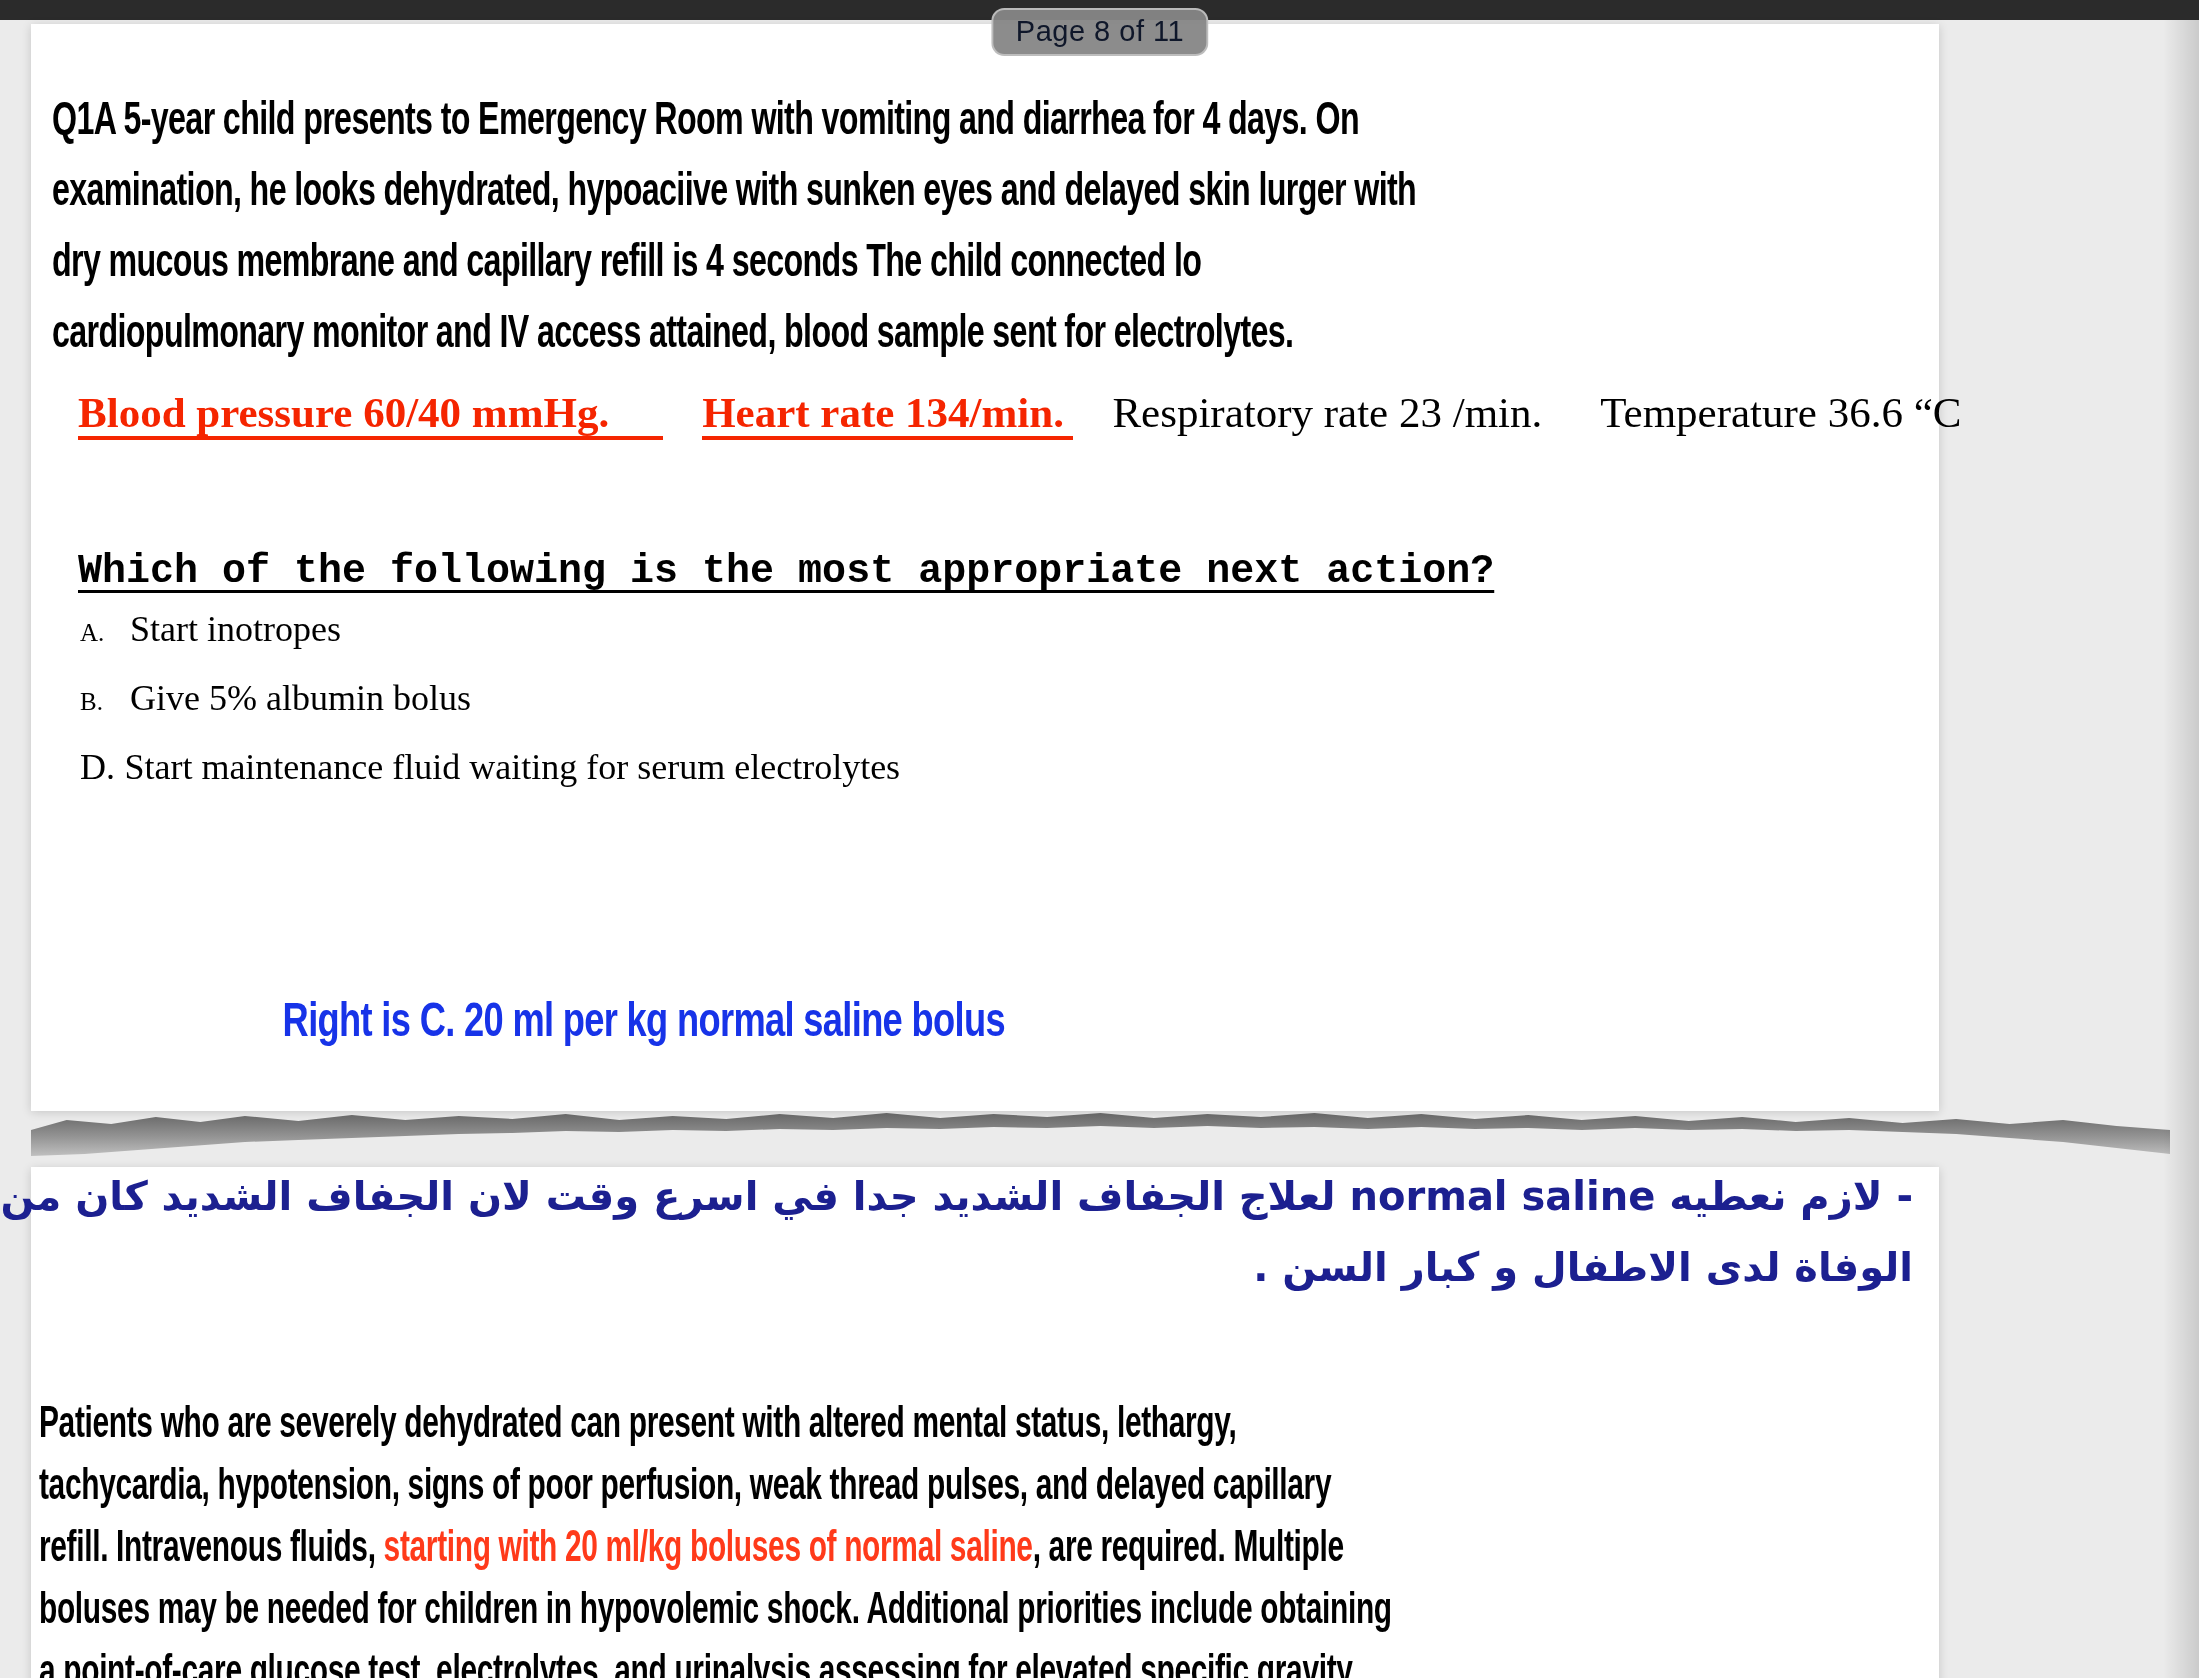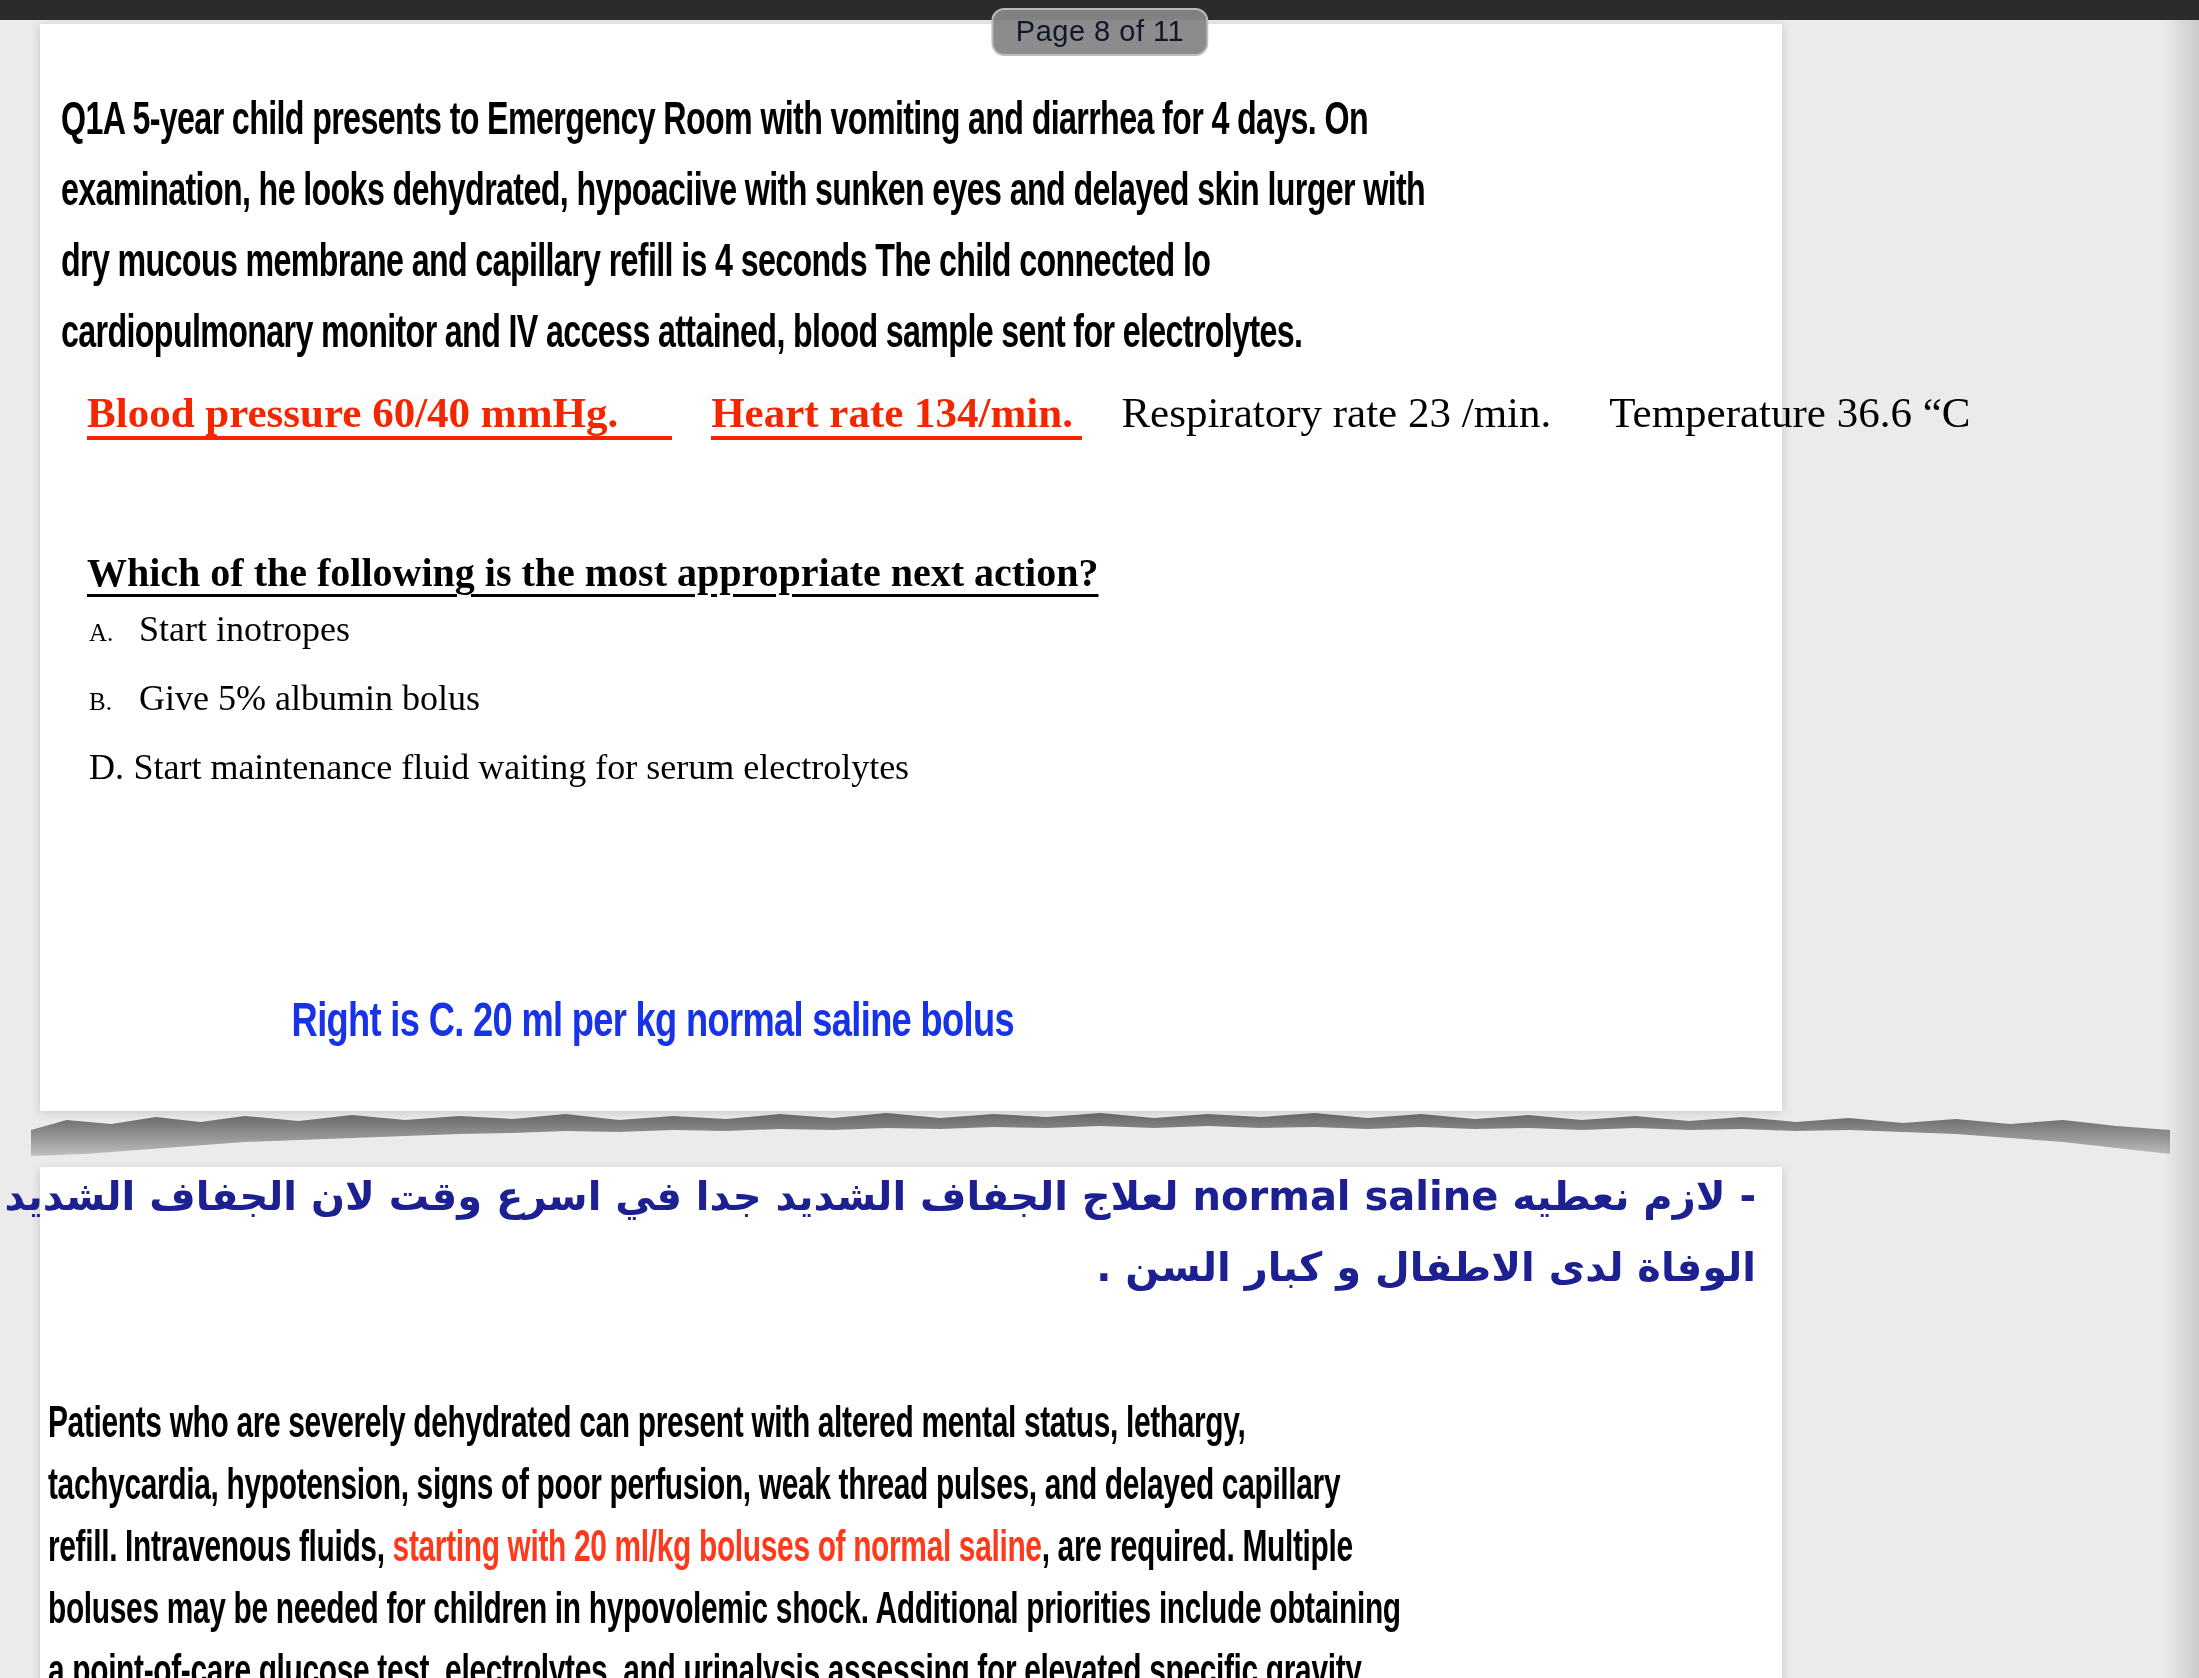--- a/index.html
+++ b/index.html
@@ -8,21 +8,21 @@
     background:#ebebeb; font-family:"Liberation Sans", sans-serif;
   }
   .topbar { position:absolute; left:0; top:0; width:2200px; height:19.7px; background:#2b2b2b; }
   .page-badge {
     position:absolute; top:7.5px; left:50%; transform:translateX(-50%);
     background:rgba(134,134,134,0.95); border:2.8px solid rgba(205,205,205,0.75);
     border-radius:13px; padding:5.6px 22.5px; color:#0f172a; font-size:29px; font-weight:500;
     z-index:30; letter-spacing:0.5px;
   }
   .paper {
-    position:absolute; left:40px; width:1742px; background:#ffffff;
+    position:absolute; left:31px; width:1908px; background:#ffffff;
     box-shadow:0 1.9px 9.4px rgba(0,0,0,0.16);
   }
   .paper-top { top:24px; height:1087px; }
   .paper-bottom { top:1167px; height:525px; }
   .right-shade {
     position:absolute; top:19.7px; right:0; width:37px; height:1659px; z-index:20;
     background:linear-gradient(to right, rgba(0,0,0,0) 0%, rgba(0,0,0,0.14) 100%);
   }
   .torn-divider { position:absolute; left:31px; top:1104px; width:2139px; height:60px; z-index:5; }
 
@@ -41,21 +41,21 @@
   
   .vitals {
     position:absolute; left:47px; top:364px; width:2061px;
     font-family:"Liberation Serif", serif; font-size:43px; color:#000; white-space:nowrap;
   }
   .vitals .red { color:#f52500; font-weight:bold; border-bottom:4.7px solid #f52500; padding-right:9.4px; margin-right:39px; }
   .vitals .red.first { padding-right:54px; }
   .vitals .plain { color:#000; margin-right:58px; }
   .prompt-text {
     position:absolute; left:47px; top:485px;
-    font-family:Liberation Serif, serif; font-size:40px; font-weight:bold; color:#000;
+    font-family:Liberation Mono, monospace; font-size:40px; font-weight:bold; color:#000;
     text-decoration:underline; text-decoration-thickness:2.8px; text-underline-offset:7.5px;
   }
   .options { position:absolute; left:49px; top:568px; width:1405px;margin-top:16px; }
   .option { height:69px; font-family:"Liberation Serif", serif; font-size:36px; color:#000; }
   .opt-label { display:inline-block; }
   .opt-label.small { font-size:25px; width:41px; }
   .opt-label.normal { font-size:36px; margin-right:9.4px; }
   .option .opt-text { font-size:36px; }
 
   

